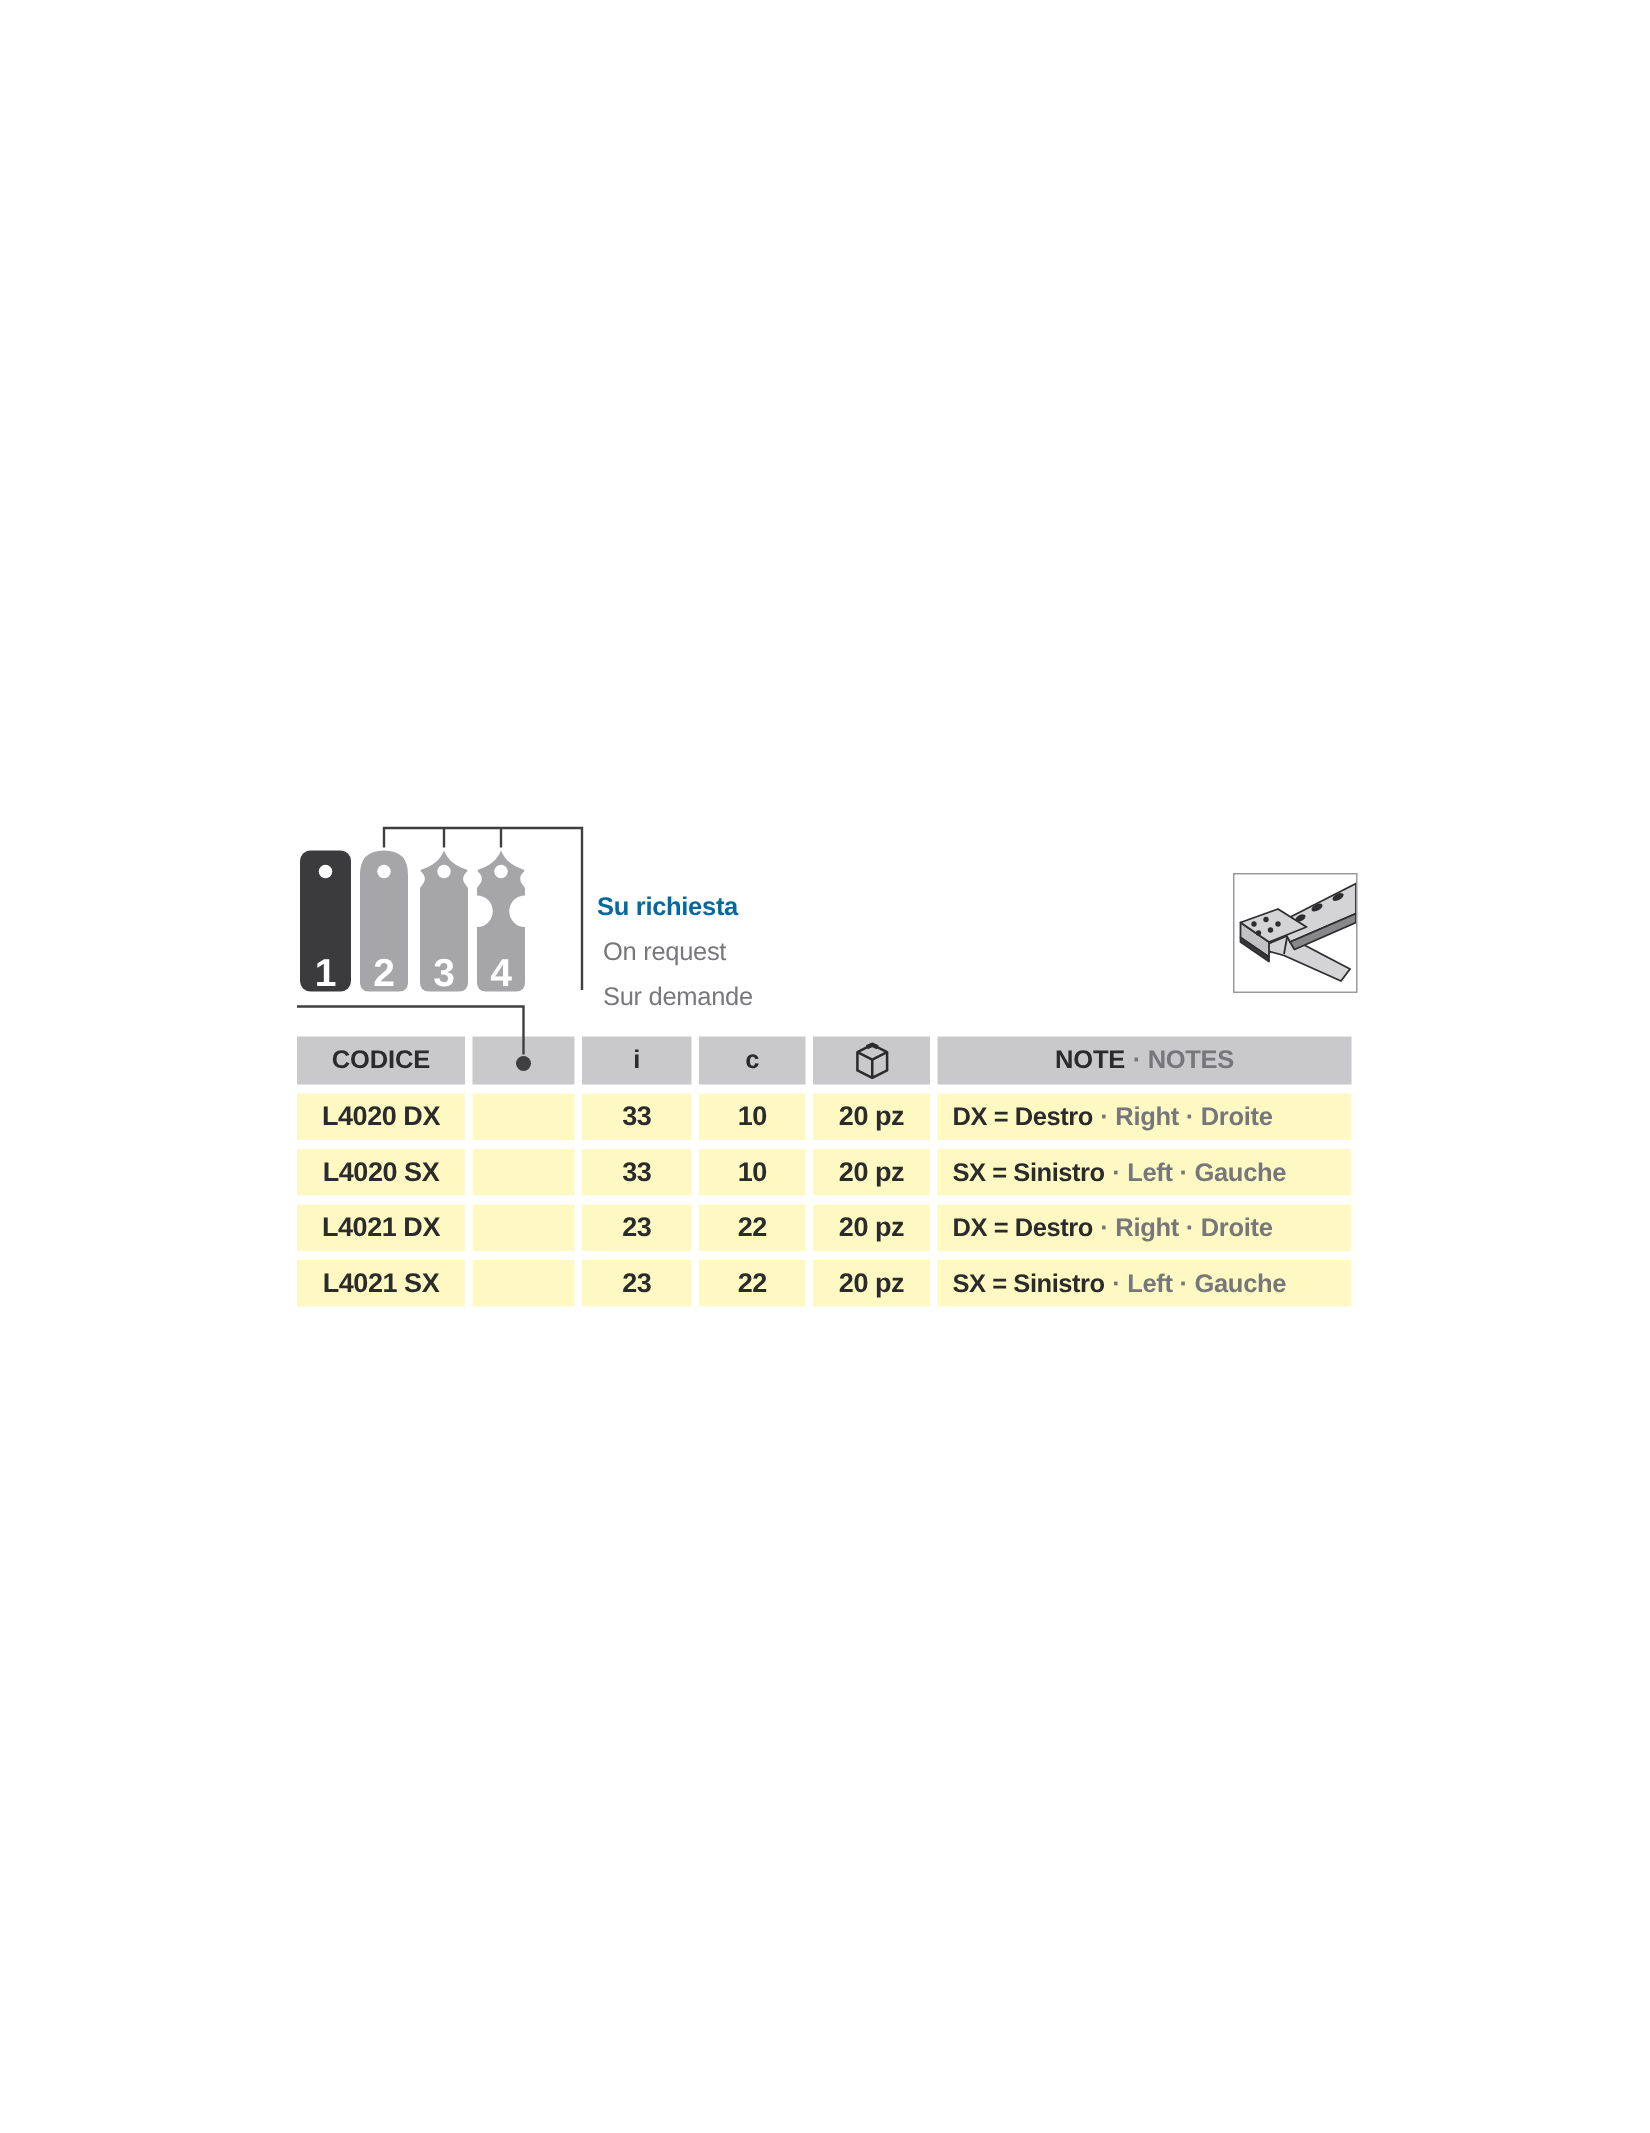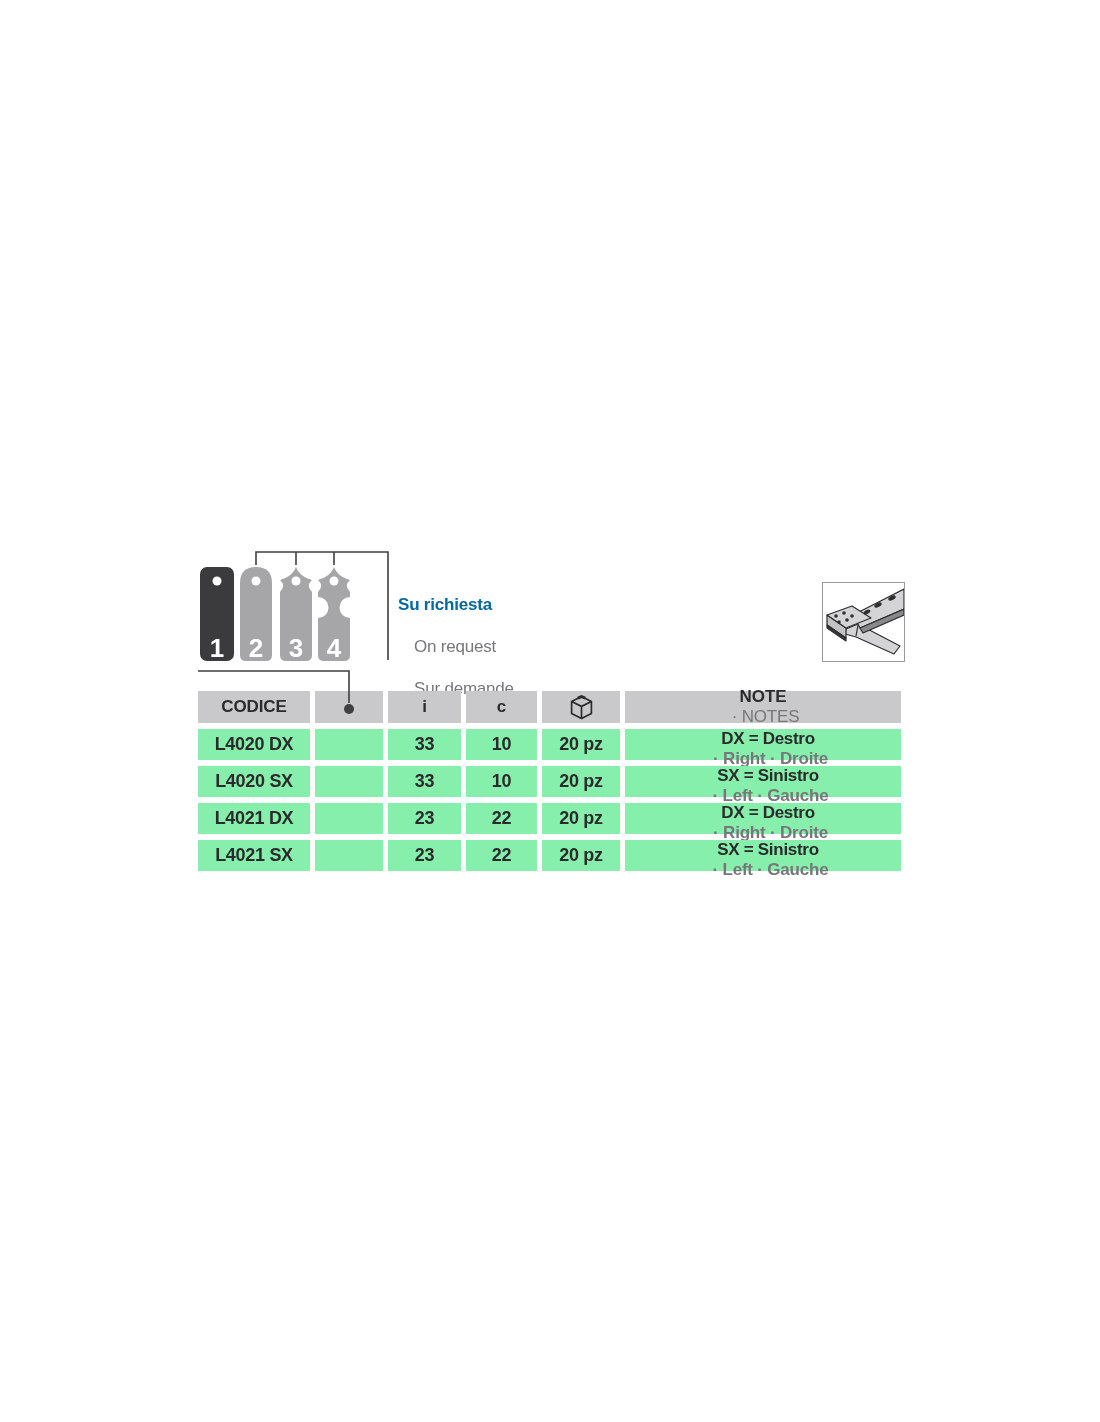--- a/index.html
+++ b/index.html
@@ -7,39 +7,39 @@
     position:relative;width:1100px;height:1422px;background:#ffffff;overflow:hidden;
     font-family:"Liberation Sans", sans-serif;
   }
   
   .figure-svg{position:absolute;left:190px;top:545px;z-index:3;pointer-events:none;}
   .fig-line{fill:none;stroke:#3f3f41;stroke-width:1.6;}
   .shape-num{font-family:"Liberation Sans",sans-serif;font-size:26px;font-weight:700;fill:#ffffff;text-anchor:middle;}
   
   .request-note{position:absolute;left:398px;top:592px;font-size:17px;line-height:26px;letter-spacing:-0.2px;}
   .request-note .rq-main{font-weight:700;color:#0369a1;margin:0;}
-  .request-note .rq-alt{font-weight:400;color:#78787c;margin:16px;}
+  .request-note .rq-alt{font-weight:400;color:#78787c;margin:4px;}
   
   .drawing-frame{position:absolute;left:822px;top:582px;width:83px;height:80px;border:1px solid #9a9a9e;box-sizing:border-box;background:#ffffff;}
   
   .spec-table{
     position:absolute;left:198px;top:691px;z-index:1;
     display:grid;
     grid-template-columns:112px 68px 73px 71px 78px 276px;
     grid-template-rows:32px 31px 31px 31px 31px;
     column-gap:5px;row-gap:6px;
   }
   .cell{
-    background:#86efac;display:flex;align-items:center;justify-content:center;
+    background:#fef9c3;display:flex;align-items:center;justify-content:center;
     color:#2b2b2d;font-weight:700;font-size:18px;letter-spacing:-0.3px;white-space:nowrap;
   }
   .cell.head{background:#c9c9cb;font-size:17px;letter-spacing:-0.1px;}
-  .cell.note{justify-content:flex-start;padding-left:10px;font-size:17px;flex-direction:column;}
+  .cell.note{justify-content:flex-start;padding-left:10px;font-size:17px;}
   .cell .sec{color:#77777b;font-weight:700;margin-left:5px;letter-spacing:-0.2px;}
-  .cell.head .sec{font-weight:400;}
+  .cell.head .sec{font-weight:700;}
   .pkg-icon{display:block;}
 </style>
 </head>
 <body>
 
 <div class="canvas">
 
   <svg class="figure-svg" width="220" height="180" viewBox="0 0 220 180">
 
     <path class="fig-line" d="M66,20 V7 H198 V115 M106,7 V20 M144,7 V20"></path>

